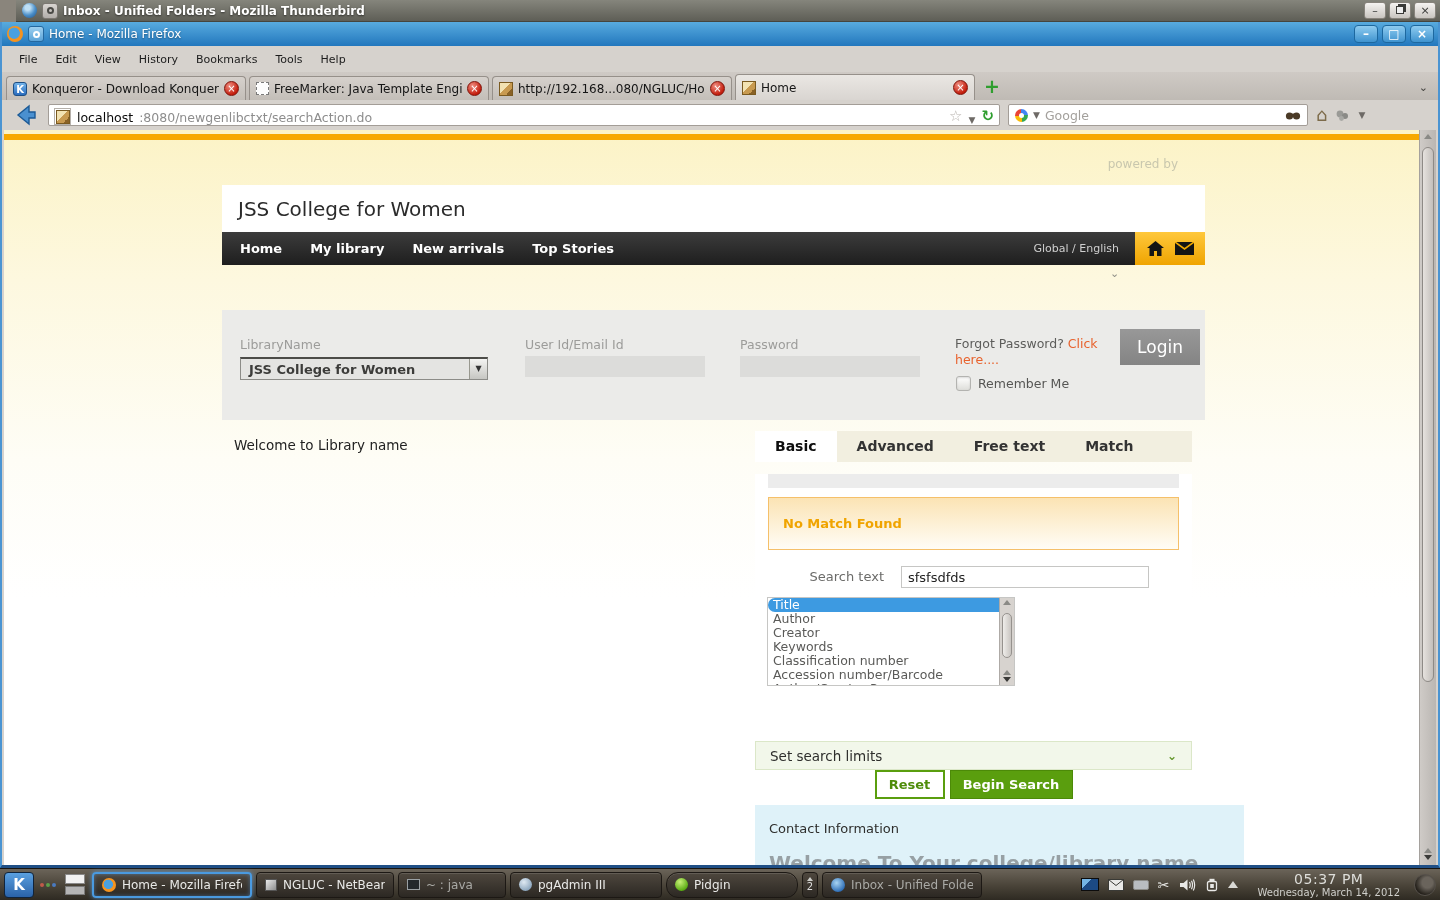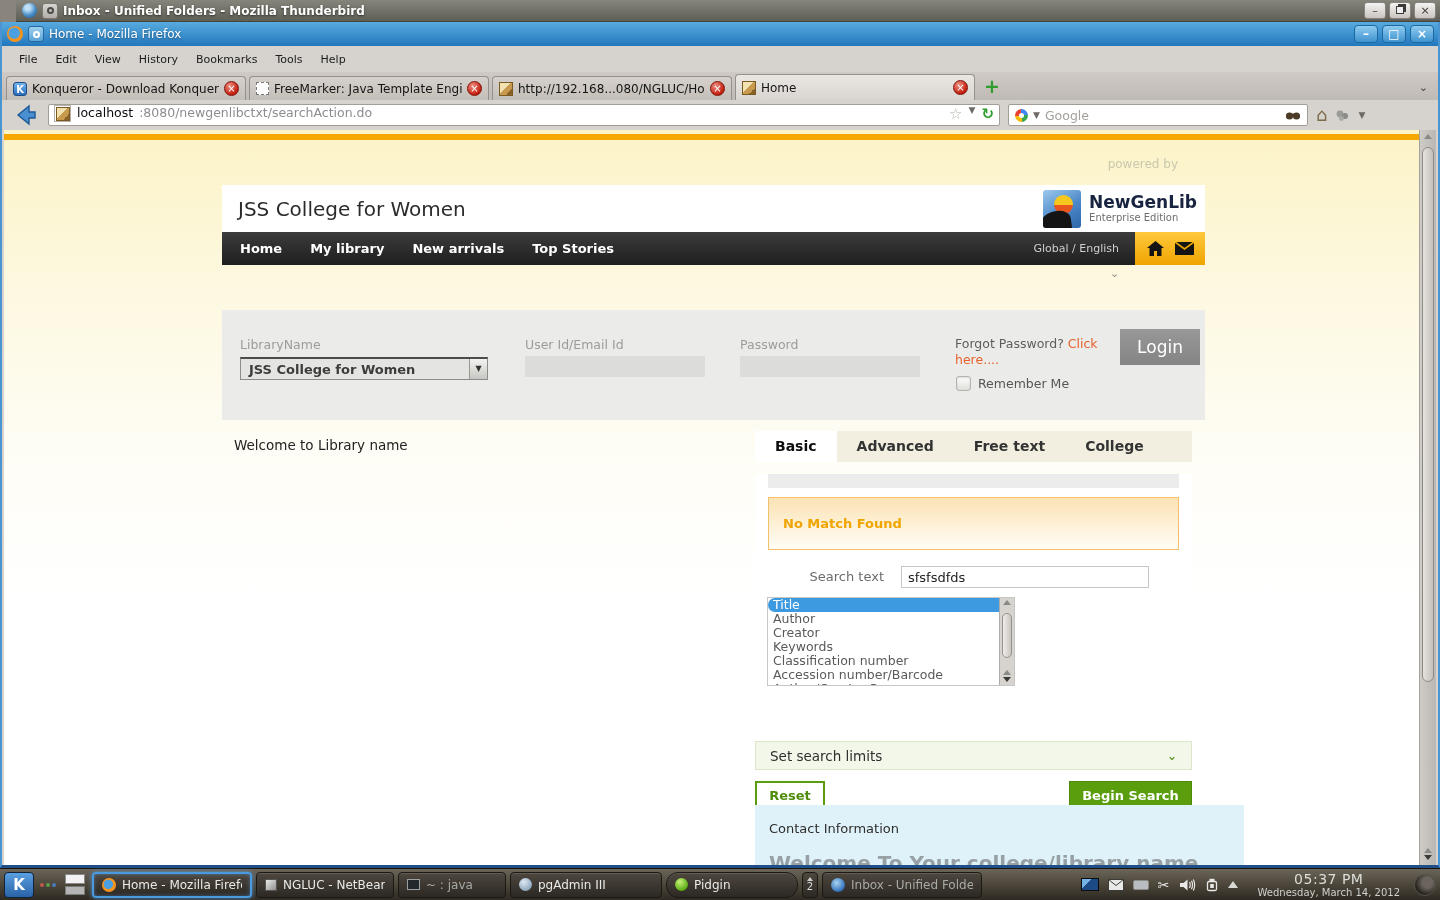--- a/index.html
+++ b/index.html
@@ -58,21 +58,21 @@
   .ic-dashed { width:13px; height:13px; border:1px dashed #7a7a7a; background:#fdfdfd; flex:none; }
   .ic-tomcat { width:14px; height:14px; border:1px solid #7a5a20; flex:none;
     background:linear-gradient(135deg,#f2e2b2 45%,#c89a50 45% 75%,#8a6226 75%); }
   .newtab-btn { width:24px; height:22px; margin:0 0 2px 2px; color:#2f9e2f; font-size:19px; font-weight:bold;
     line-height:21px; text-align:center; }
   .tabbar-chevron { position:absolute; right:10px; bottom:6px; color:#44423f; font-size:11px; }
 
   .ff-navbar { height:30px; display:flex; align-items:center; gap:8px; padding:0 10px; }
   .back-btn { width:28px; height:26px; display:flex; align-items:center; justify-content:center; }
   .urlbox { flex:0 0 952px; height:22px; background:#fff; border:1px solid #a39d97; border-radius:2px;
-    display:flex; align-items:flex-start; gap:6px; padding:0 5px; font-size:12.5px; }
+    display:flex; align-items:flex-end; gap:6px; padding:0 5px; font-size:12.5px; }
   .favicon-box { width:17px; height:17px; border:1px solid #b5b0aa; display:flex; align-items:center; justify-content:center; }
   .url-host { color:#0a0a0a; }
   .url-rest { color:#8d8d8d; }
   .url-spacer { flex:1; }
   .star-ic { color:#b9b5b0; font-size:15px; }
   .small-chev { color:#6e6a66; font-size:9px; }
   .reload-ic { color:#2f9e2f; font-size:15px; font-weight:bold; }
   .searchbox { flex:0 0 300px; height:22px; background:#fff; border:1px solid #a39d97; border-radius:2px;
     display:flex; align-items:center; gap:5px; padding:0 6px; }
   .gball { width:13px; height:13px; border-radius:50%; position:relative; flex:none;
@@ -160,21 +160,21 @@
     border:1px solid #96928e; background:linear-gradient(90deg,#efedea,#c9c5c1); }
   .tri { width:0; height:0; margin:2px auto; }
   .tri.up { border-left:4px solid transparent; border-right:4px solid transparent; border-bottom:5px solid #8a8a86; }
   .tri.down { border-left:4px solid transparent; border-right:4px solid transparent; border-top:5px solid #3a3a38; }
   .lscroll .bottom-grp { position:absolute; bottom:1px; left:0; right:0; }
 
   .set-limits { margin-top:9px; height:29px; background:#f2f7ea; border:1px solid #dbe7c8;
     display:flex; align-items:center; padding:0 14px; font-size:13.5px; color:#2e2e2c; }
   .set-limits .flex { flex:1; }
   .green-chev { color:#66982e; font-weight:bold; font-size:12px; }
-  .btn-row { margin-top:11px; display:flex; justify-content:space-between; gap:5px; }
+  .btn-row { display:flex; justify-content:center; gap:5px; }
   .reset-btn { width:70px; height:29px; background:#fff; border:2px solid #5a9e0e; color:#4e8c0a;
     font-size:13px; font-weight:bold; display:flex; align-items:center; justify-content:center; }
   .begin-btn { width:123px; height:29px; background:#5a9e0e; border:1px solid #4c8a08; color:#fff;
     font-size:13px; font-weight:bold; display:flex; align-items:center; justify-content:center; }
 
   .contact-box { position:absolute; left:751px; top:675px; width:489px; height:160px; background:#dff2f9;
     padding:16px 14px; }
   .contact-title { font-size:13px; color:#2e2e2c; }
   .contact-heading { margin-top:15px; font-size:20px; font-weight:bold; color:#97a0a4; white-space:nowrap; }
 
@@ -339,30 +339,20 @@
       </svg>
       <span class="small-chev">▼</span>
     </div>
 
     <div id="viewport">
       <div class="page-topbar"></div>
       <div class="powered-by">powered by</div>
 
       <div class="site-header">
         <span class="site-title">JSS College for Women</span>
-        <span class="logo-wrap">
-          <span class="logo-mark">
-            <span class="logo-sun"></span>
-              <span class="logo-hand"></span>
-          </span>
-          <span>
-            <div class="logo-name">NewGenLib</div>
-            <div class="logo-sub">Enterprise Edition</div>
-          </span>
-        </span>
       </div>
 
       <div class="main-nav">
         <span class="nav-item">Home</span>
         <span class="nav-item">My library</span>
         <span class="nav-item">New arrivals</span>
         <span class="nav-item">Top Stories</span>
         <span class="nav-spacer"></span>
         <span class="nav-locale">Global / English</span>
         <span class="nav-orange">
@@ -400,21 +390,21 @@
 
       <div class="welcome">
         <div class="welcome-title">Welcome to Library name</div>
       </div>
 
       <div class="search-panel">
         <div class="tabstrip">
           <span class="stab active">Basic</span>
           <span class="stab">Advanced</span>
           <span class="stab">Free text</span>
-          <span class="stab">College</span>
+          <span class="stab">Match</span>
         </div>
         <div class="panel-body">
           <div class="gray-strip"></div>
           <div class="nomatch">No Match Found</div>
           <div class="srow">
             <span class="lab-col"><span class="lab-main">Search text</span></span>
             <input class="stext-input" value="sfsfsdfds" style="">
           </div>
           <div class="srow type-row">
             <div class="listbox">

